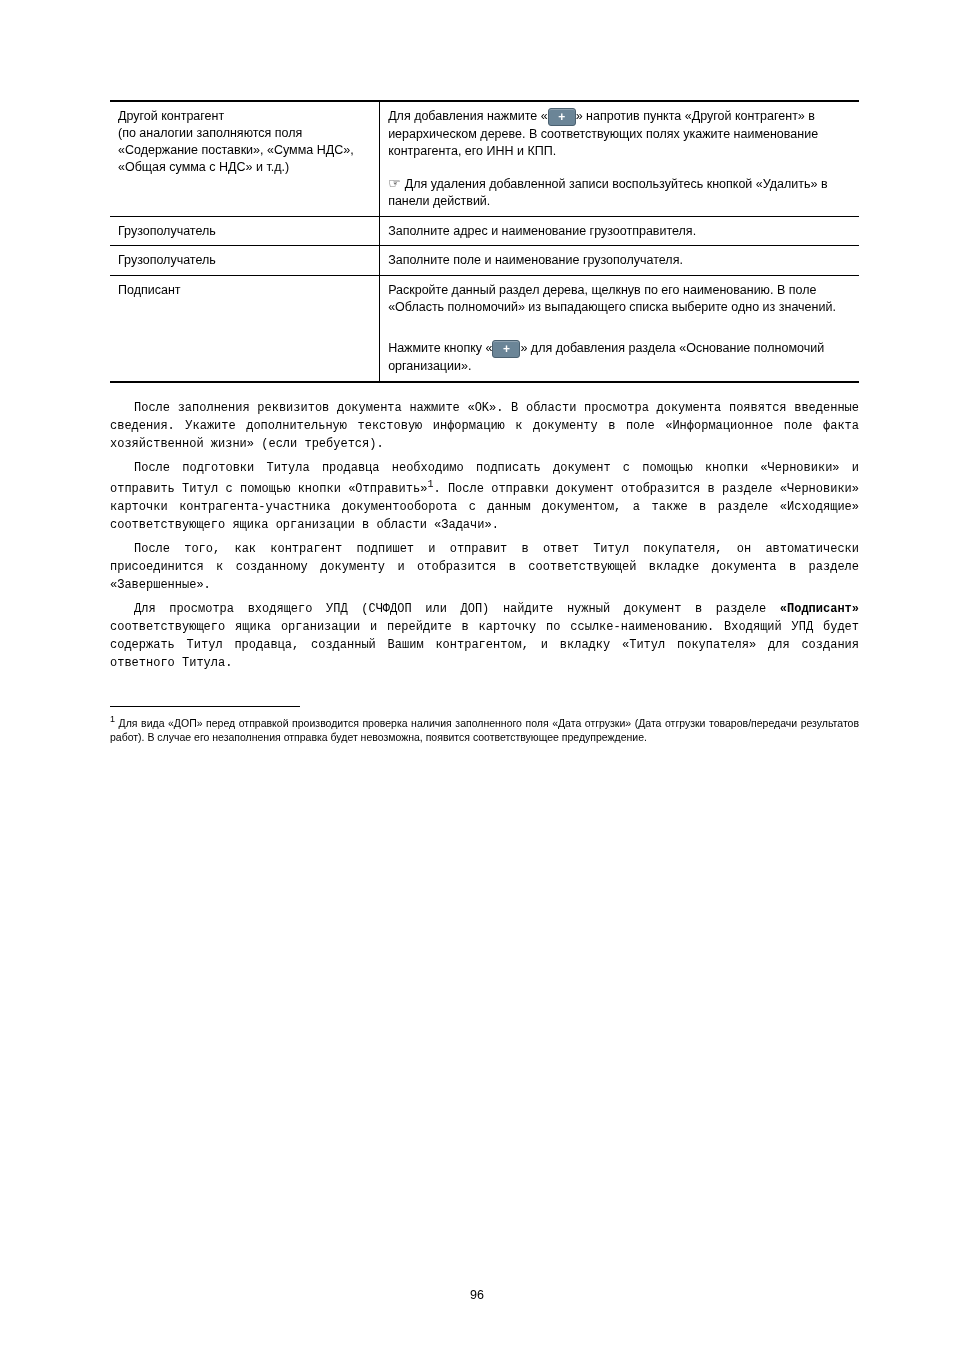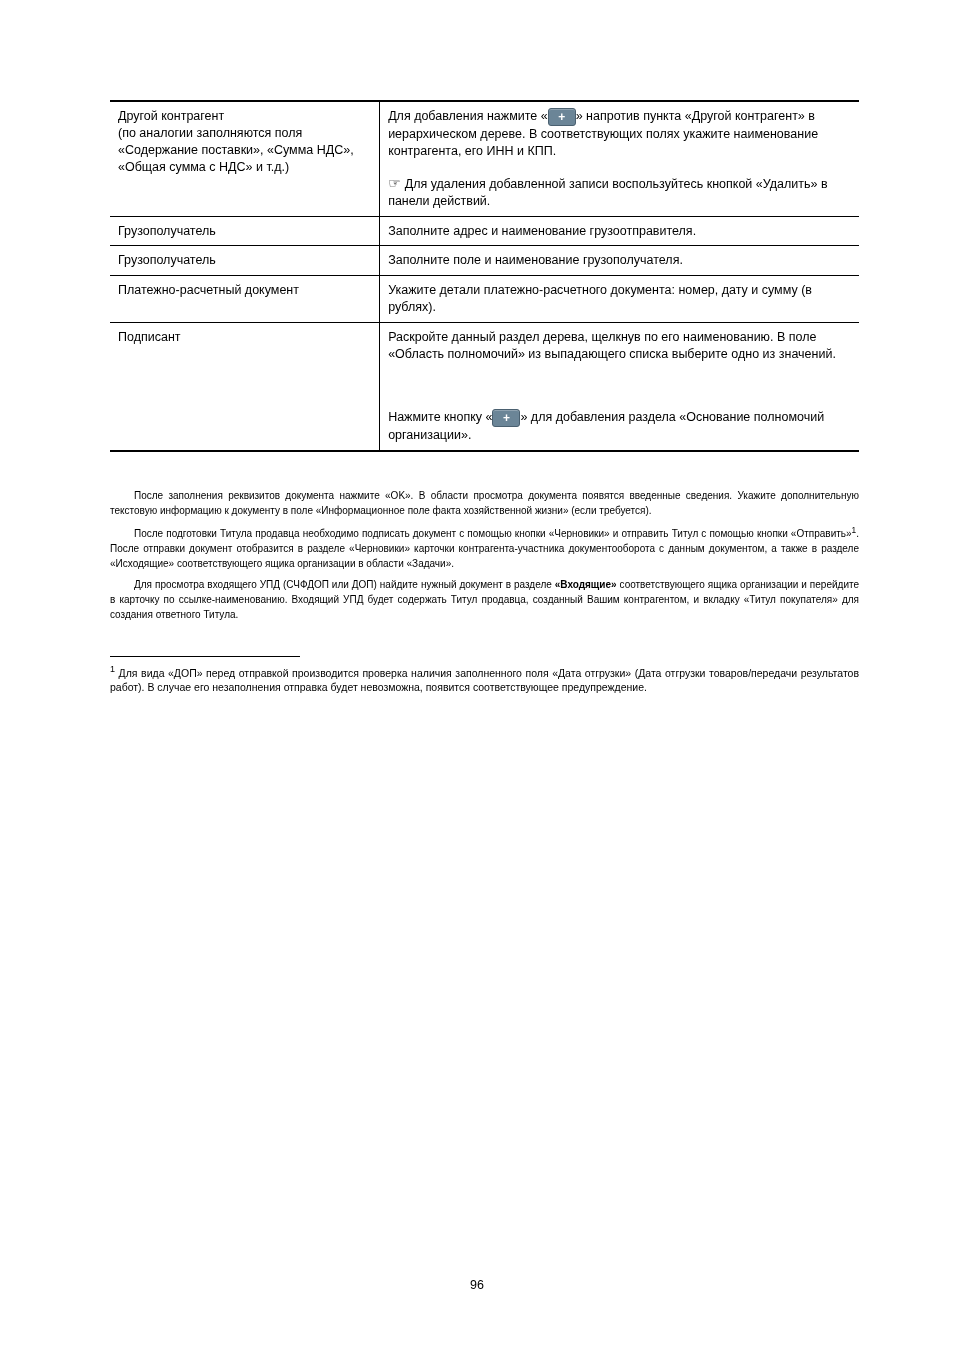--- a/index.html
+++ b/index.html
@@ -57,24 +57,25 @@
     box-shadow: inset 0 1px 0 rgba(255,255,255,0.25);
   }
   .hand-icon {
     display: inline-block;
     vertical-align: top;
     margin-right: 4px;
     font-size: 14px;
     line-height: 1;
   }
   .body-text {
-    margin-top: 36px;
-    font-size: 10px;
+    margin-top: 16px;
+    font-size: 12px;
     line-height: 1.5;
     text-align: justify;
+    font-family: Liberation Mono, monospace;
   }
   .body-text p {
     margin: 0 0 6px 0;
     text-indent: 24px;
   }
   .section-head {
     font-weight: bold;
     margin-top: 24px;
     margin-bottom: 6px;
     text-indent: 0;
@@ -88,21 +89,21 @@
   .footnote {
     font-size: 10.5px;
     line-height: 1.35;
     text-align: justify;
   }
   .footnote sup {
     font-size: 9px;
   }
   .pgnum {
     position: absolute;
-    bottom: 26px;
+    bottom: 16px;
     left: 0;
     right: 0;
     text-align: center;
     font-size: 12.5px;
   }
 </style>
 </head>
 <body>
 
 <div class="page">
@@ -128,49 +129,42 @@
           </td>
         </tr>
         <tr>
           <td class="left">
             <div>Грузополучатель</div>
           </td>
           <td class="right">
             <div>Заполните поле и наименование грузополучателя.</div>
           </td>
         </tr>
-        <tr>
-          <td class="left">
-            <div>Платежно-расчетный документ</div>
-          </td>
-          <td class="right">
-            <div>Укажите детали платежно-расчетного документа: номер, дату и сумму (в рублях).</div>
-          </td>
-        </tr>
         <tr class="last">
           <td class="left">
             <div>Подписант</div>
           </td>
           <td class="right">
-            <div style="margin-bottom: 46px;">Раскройте данный раздел дерева, щелкнув по его наименованию. В поле «Область полномочий» из выпадающего списка выберите одно из значений.</div>
+            <div style="margin-bottom: 24px;">Раскройте данный раздел дерева, щелкнув по его наименованию. В поле «Область полномочий» из выпадающего списка выберите одно из значений.</div>
             <div><span>Нажмите кнопку «</span><span class="plus-btn">+</span><span>» для добавления раздела «Основание полномочий организации».</span></div>
           </td>
         </tr>
       </tbody>
   </table>
 
   <div class="body-text">
     <p>После заполнения реквизитов документа нажмите «OK». В области просмотра документа появятся введенные сведения. Укажите дополнительную текстовую информацию к документу в поле «Информационное поле факта хозяйственной жизни» (если требуется).</p>
     <p>
       <span>После подготовки Титула продавца необходимо подписать документ с помощью кнопки «Черновики» и отправить Титул с помощью кнопки «Отправить»</span><sup>1</sup><span>. После отправки документ отобразится в разделе «Черновики» карточки контрагента-участника документооборота с данным документом, а также в разделе «Исходящие» соответствующего ящика организации в области «Задачи».</span>
     </p>
+    <p>После того, как контрагент подпишет и отправит в ответ Титул покупателя, он автоматически присоединится к созданному документу и отобразится в соответствующей вкладке документа в разделе «Завершенные».</p>
 
 
     <p>
-      <span>Для просмотра входящего УПД (СЧФДОП или ДОП) найдите нужный документ в разделе </span><b>«Входящие»</b><span> соответствующего ящика организации и перейдите в карточку по ссылке-наименованию. Входящий УПД будет содержать Титул продавца, созданный Вашим контрагентом, и вкладку «Титул покупателя» для создания ответного Титула.</span>
+      <span>Для просмотра входящего УПД (СЧФДОП или ДОП) найдите нужный документ в разделе </span><b>«Подписант»</b><span> соответствующего ящика организации и перейдите в карточку по ссылке-наименованию. Входящий УПД будет содержать Титул продавца, созданный Вашим контрагентом, и вкладку «Титул покупателя» для создания ответного Титула.</span>
     </p>
   </div>
 
   <hr class="fn-rule">
   <div class="footnote">
     <sup>1</sup><span> Для вида «ДОП» перед отправкой производится проверка наличия заполненного поля «Дата отгрузки» (Дата отгрузки товаров/передачи результатов работ). В случае его незаполнения отправка будет невозможна, появится соответствующее предупреждение.</span>
   </div>
 
   <div class="pgnum">96</div>
 

